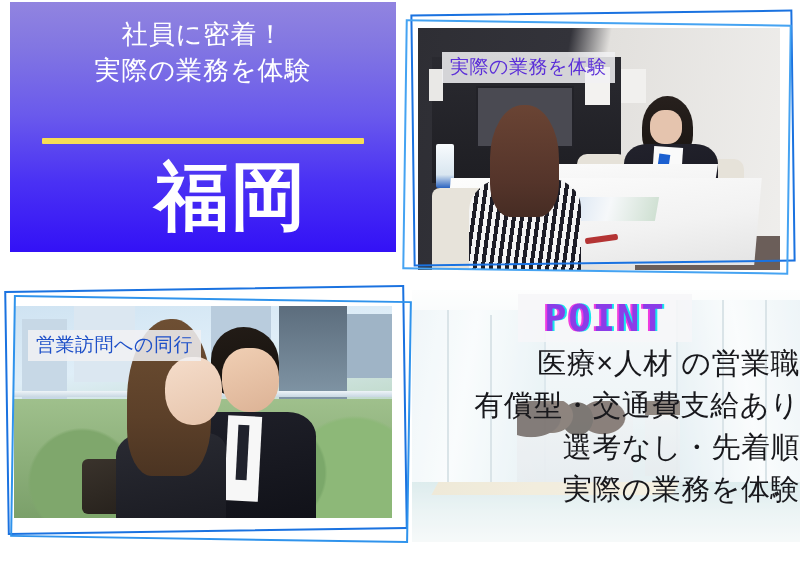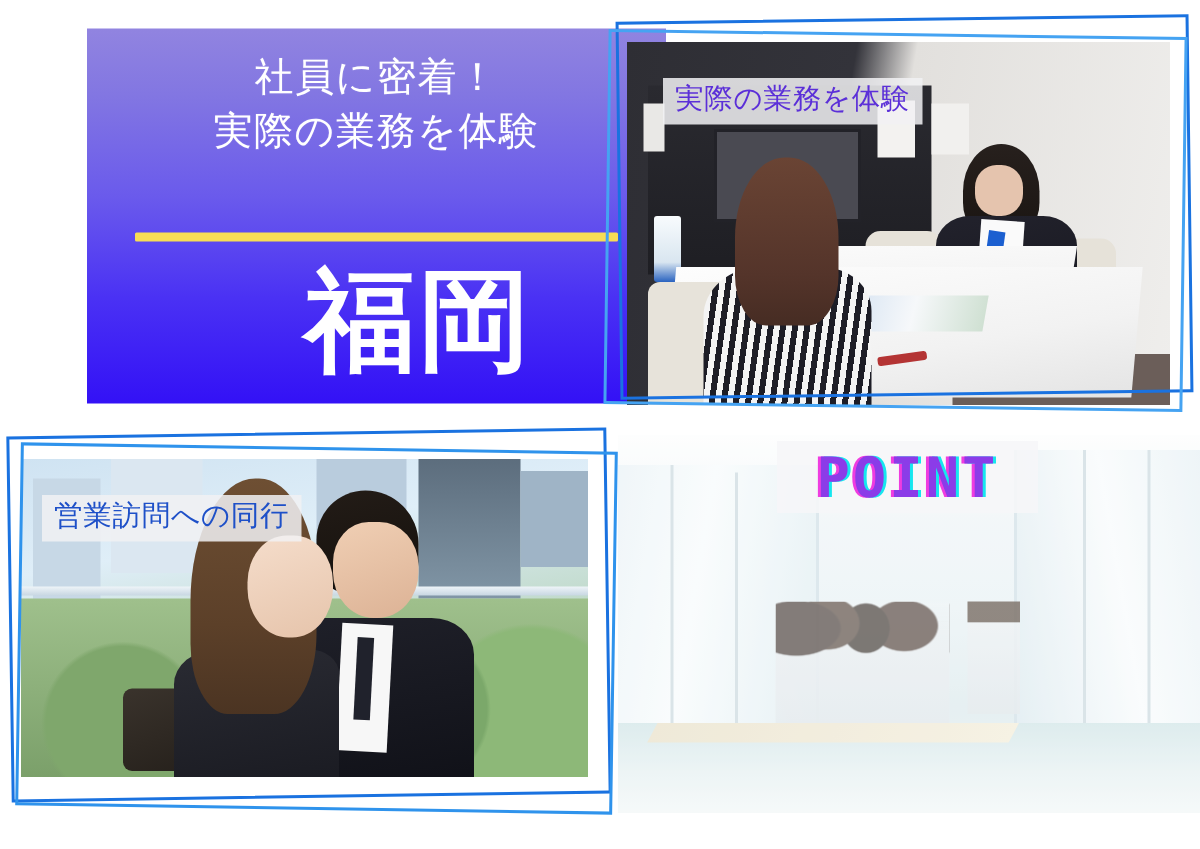--- a/index.html
+++ b/index.html
@@ -7,24 +7,23 @@
     width:800px;height:566px;
     background:#ffffff;
     font-family:"Liberation Sans","DejaVu Sans",sans-serif;
     overflow:hidden;
     position:relative;
   }
   .canvas{position:relative;width:800px;height:566px;background:#fff;overflow:hidden;}
 
   
   .panel-title{
-    position:absolute;left:10px;top:19px;width:386px;height:250px;
+    position:absolute;left:10px;top:2px;width:386px;height:250px;
     background:linear-gradient(180deg,#9184e0 0%,#8276e2 18%,#6a5aec 45%,#4a31f4 72%,#3311f6 100%);
     overflow:hidden;
-    margin-left:48px;
   }
   .title-lines{
     position:absolute;left:0;top:14px;width:100%;
     text-align:center;color:#ffffff;
     font-size:26px;line-height:36px;font-weight:400;
     letter-spacing:1px;
     text-shadow:0 0 1px rgba(255,255,255,.2);
   }
   .title-lines .tl{display:block;white-space:nowrap;}
   .title-rule{
@@ -291,15 +290,21 @@
     <div class="sc pt-floor"></div>
     <div class="sc pt-strip"></div>
     <div class="sc pt-group"></div>
     <div class="sc pt-person-r"></div>
     <div class="veil"></div>
 
     <div class="point-badge">
       <div class="point-word">POINT</div>
     </div>
 
+    <div class="point-list">
+      <span class="pl">医療×人材 の営業職</span>
+      <span class="pl">有償型・交通費支給あり</span>
+      <span class="pl">選考なし・先着順</span>
+      <span class="pl">実際の業務を体験</span>
+    </div>
   </div>
 
 </div>
 
 </body></html>

